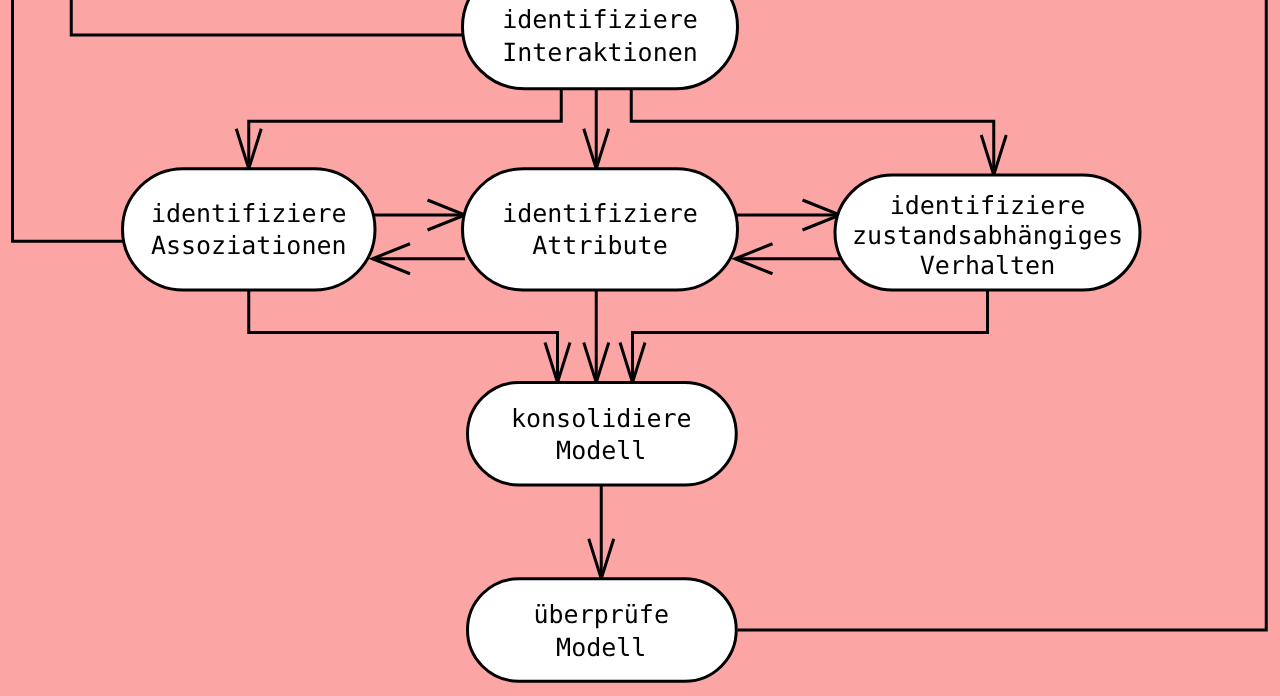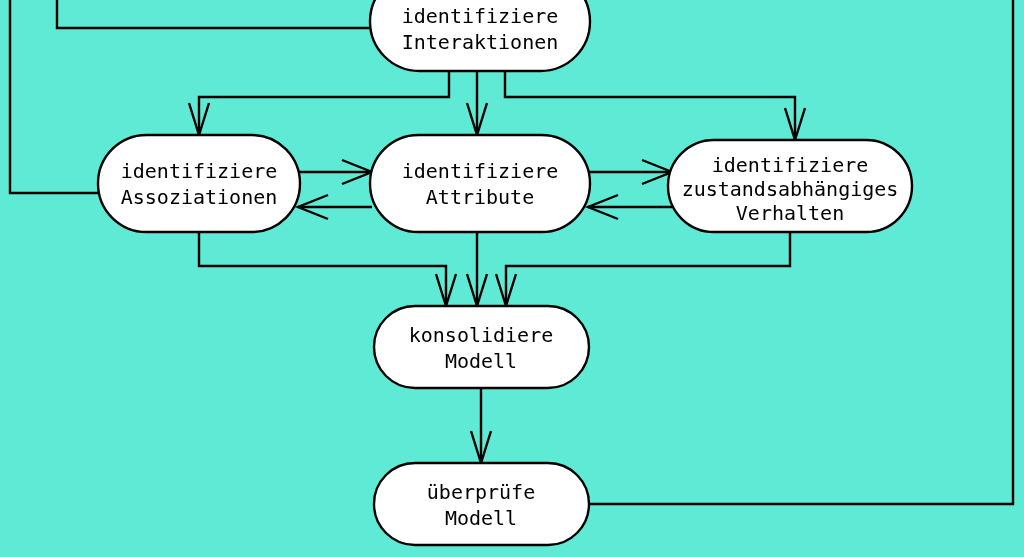--- a/index.html
+++ b/index.html
@@ -4,21 +4,21 @@
 <style>
   html, body {
     margin: 0;
     padding: 0;
     background: #ffffff;
   }
   #diagram-root {
     position: relative;
     width: 1024px;
     height: 557px;
-    background: #5eead4;
+    background: #fca5a5;
     overflow: hidden;
     font-family: "DejaVu Sans Mono", "Liberation Mono", monospace;
   }
   #diagram-svg {
     position: absolute;
     top: 0;
     left: 0;
     width: 1024px;
     height: 557px;
     display: block;

